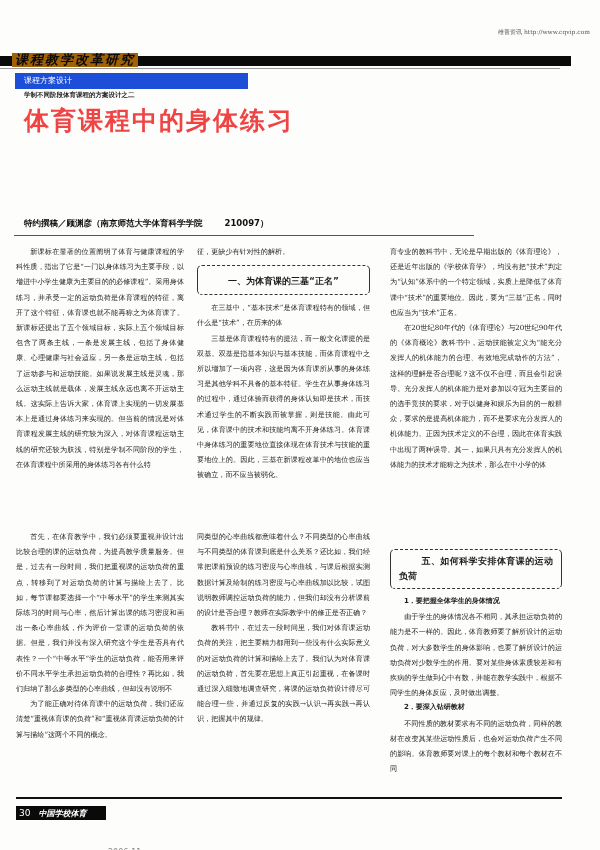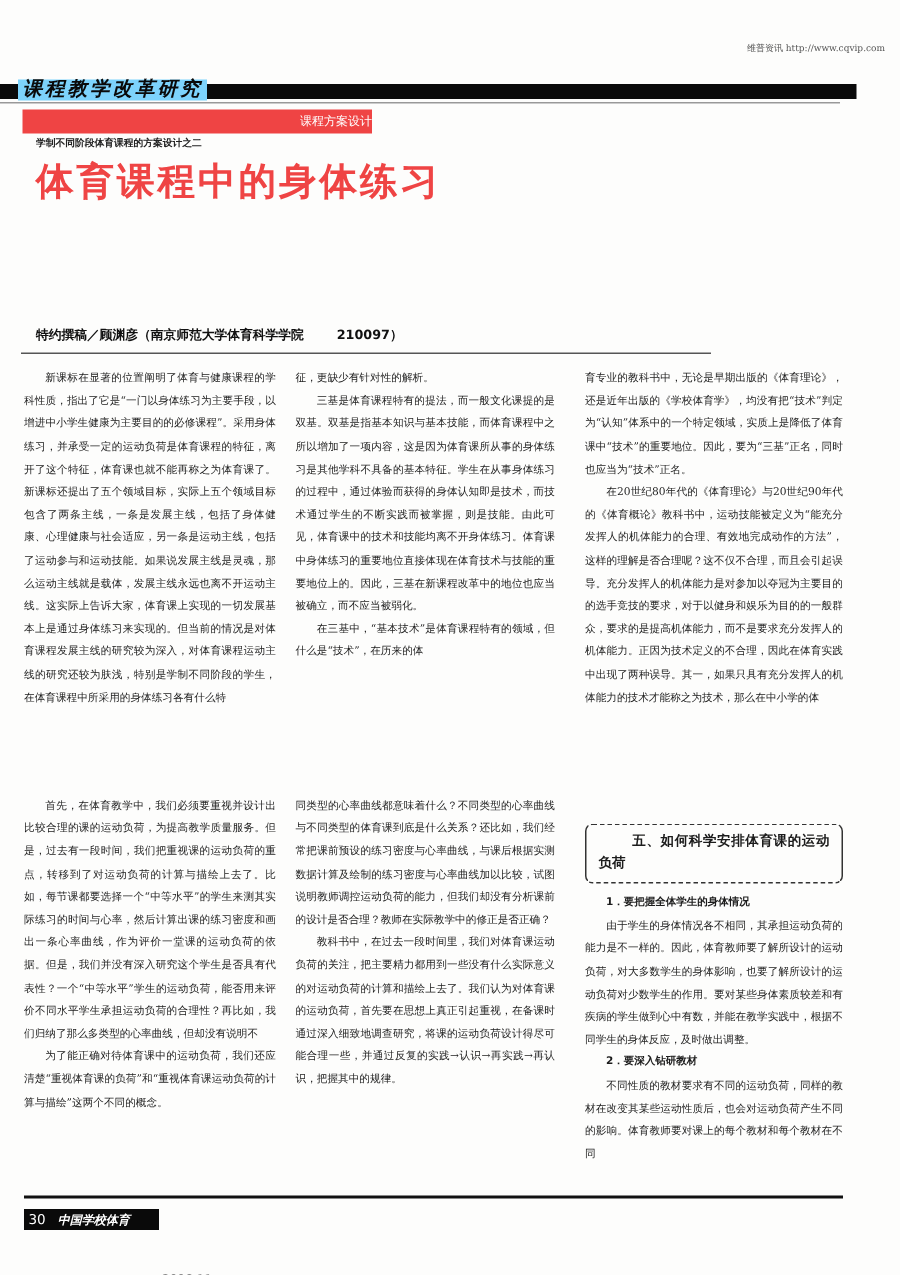--- a/index.html
+++ b/index.html
@@ -8,30 +8,29 @@
     font-family: "DejaVu Serif", "Liberation Serif", serif; color: #1a1a1a;
   }
   .watermark {
     position: absolute; top: 28px; right: 10px; font-size: 6px; color: #555;
     font-family: "DejaVu Serif", serif;
   }
   .banner {
     position: absolute; top: 56px; left: 0; width: 571px; height: 10px; background: #0a0a0a;
   }
   .banner-title {
-    position: absolute; left: 12px; top: -3px; background: #7dd3fc; padding: 0 3px;
+    position: absolute; left: 12px; top: -3px; background: #a16207; padding: 0 3px;
     font-family: "DejaVu Sans", sans-serif; font-weight: bold; font-size: 13px; letter-spacing: 2px;
     line-height: 14px; color: #0a0a0a; font-style: italic;
   }
   .banner-rule { position: absolute; top: 68px; left: 0; width: 560px; height: 1px; background: #999; }
   .section-bar {
-    position: absolute; top: 73px; left: 15px; width: 233px; height: 16px; background: #ef4444;
+    position: absolute; top: 73px; left: 15px; width: 233px; height: 16px; background: #1d4ed8;
     color: #fff; font-family: "DejaVu Sans", sans-serif; font-size: 8px; line-height: 16px; padding-left: 9px;
     width: 224px;
-    text-align: right;
   }
   .sub-series {
     position: absolute; top: 91px; left: 24px; font-family: "DejaVu Sans", sans-serif;
     font-weight: bold; font-size: 6.5px; color: #222;
   }
   .title {
     position: absolute; top: 104px; left: 24px; font-family: "DejaVu Sans", sans-serif;
     font-weight: bold; font-size: 25px; letter-spacing: 2px; color: #ef4444;
   }
   .byline {
@@ -94,22 +93,23 @@
   <span>特约撰稿／顾渊彦（南京师范大学体育科学学院</span><span class="code">210097）</span>
 </div>
 <div class="byline-rule"></div>
 
 <div class="col col-1">
   <p>新课标在显著的位置阐明了体育与健康课程的学科性质，指出了它是“一门以身体练习为主要手段，以增进中小学生健康为主要目的的必修课程”。采用身体练习，并承受一定的运动负荷是体育课程的特征，离开了这个特征，体育课也就不能再称之为体育课了。新课标还提出了五个领域目标，实际上五个领域目标包含了两条主线，一条是发展主线，包括了身体健康、心理健康与社会适应，另一条是运动主线，包括了运动参与和运动技能。如果说发展主线是灵魂，那么运动主线就是载体，发展主线永远也离不开运动主线。这实际上告诉大家，体育课上实现的一切发展基本上是通过身体练习来实现的。但当前的情况是对体育课程发展主线的研究较为深入，对体育课程运动主线的研究还较为肤浅，特别是学制不同阶段的学生，在体育课程中所采用的身体练习各有什么特</p>
 </div>
 
 <div class="col col-2">
   <p class="noindent">征，更缺少有针对性的解析。</p>
+  <div class="heading-box h1">一、为体育课的三基“正名”</div>
+  <p>在三基中，“基本技术”是体育课程特有的领域，但什么是“技术”，在历来的体</p>
   <p>三基是体育课程特有的提法，而一般文化课提的是双基。双基是指基本知识与基本技能，而体育课程中之所以增加了一项内容，这是因为体育课所从事的身体练习是其他学科不具备的基本特征。学生在从事身体练习的过程中，通过体验而获得的身体认知即是技术，而技术通过学生的不断实践而被掌握，则是技能。由此可见，体育课中的技术和技能均离不开身体练习。体育课中身体练习的重要地位直接体现在体育技术与技能的重要地位上的。因此，三基在新课程改革中的地位也应当被确立，而不应当被弱化。</p>
-  <p>在三基中，“基本技术”是体育课程特有的领域，但什么是“技术”，在历来的体</p>
 </div>
 
 <div class="col col-3">
   <p class="noindent">育专业的教科书中，无论是早期出版的《体育理论》，还是近年出版的《学校体育学》，均没有把“技术”判定为“认知”体系中的一个特定领域，实质上是降低了体育课中“技术”的重要地位。因此，要为“三基”正名，同时也应当为“技术”正名。</p>
   <p>在20世纪80年代的《体育理论》与20世纪90年代的《体育概论》教科书中，运动技能被定义为“能充分发挥人的机体能力的合理、有效地完成动作的方法”，这样的理解是否合理呢？这不仅不合理，而且会引起误导。充分发挥人的机体能力是对参加以夺冠为主要目的的选手竞技的要求，对于以健身和娱乐为目的的一般群众，要求的是提高机体能力，而不是要求充分发挥人的机体能力。正因为技术定义的不合理，因此在体育实践中出现了两种误导。其一，如果只具有充分发挥人的机体能力的技术才能称之为技术，那么在中小学的体</p>
 </div>
 
 <div class="col col-1b">
   <p>首先，在体育教学中，我们必须要重视并设计出比较合理的课的运动负荷，为提高教学质量服务。但是，过去有一段时间，我们把重视课的运动负荷的重点，转移到了对运动负荷的计算与描绘上去了。比如，每节课都要选择一个“中等水平”的学生来测其实际练习的时间与心率，然后计算出课的练习密度和画出一条心率曲线，作为评价一堂课的运动负荷的依据。但是，我们并没有深入研究这个学生是否具有代表性？一个“中等水平”学生的运动负荷，能否用来评价不同水平学生承担运动负荷的合理性？再比如，我们归纳了那么多类型的心率曲线，但却没有说明不</p>
   <p>为了能正确对待体育课中的运动负荷，我们还应清楚“重视体育课的负荷”和“重视体育课运动负荷的计算与描绘”这两个不同的概念。</p>

